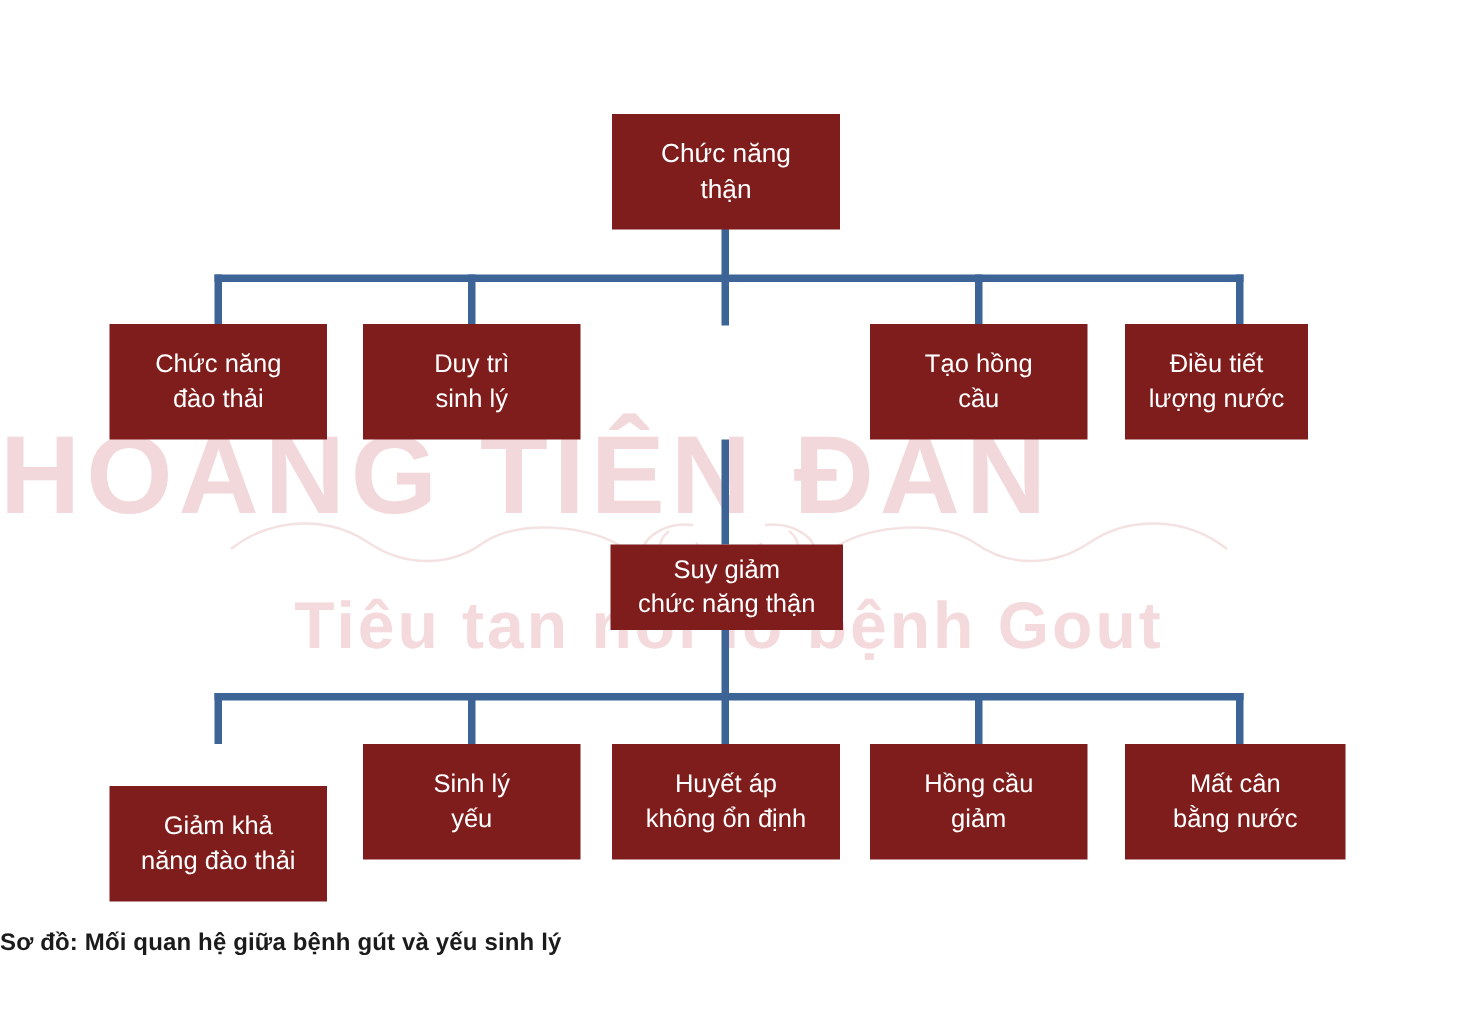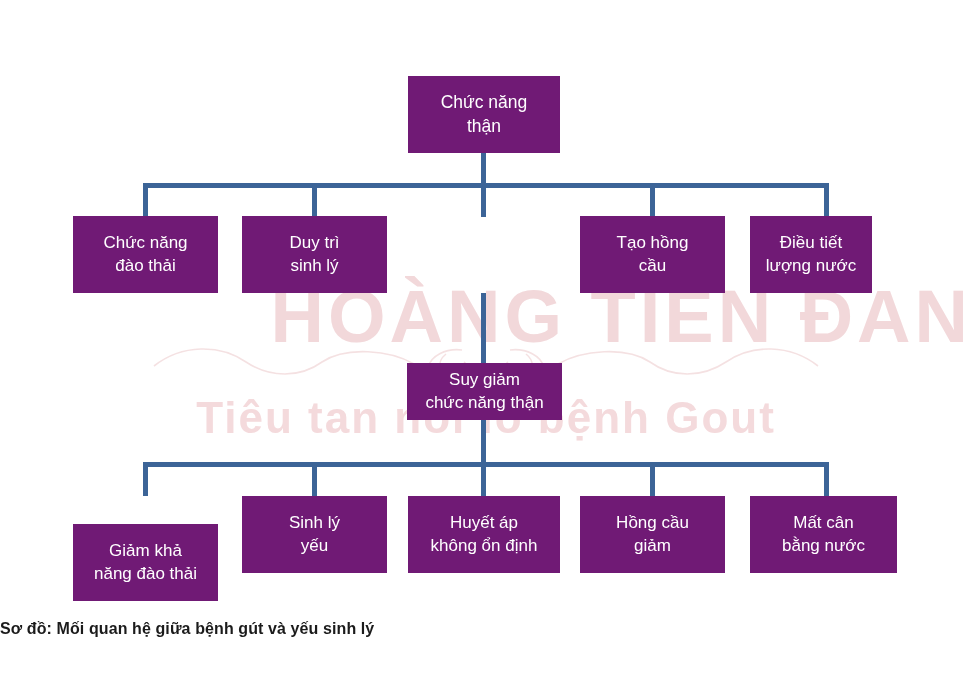--- a/index.html
+++ b/index.html
@@ -26,21 +26,21 @@
     width: 972px;
     height: 687px;
     pointer-events: none;
     z-index: 1;
   }
   .wm-brand {
     position: absolute;
     left: 0;
     top: 280px;
     width: 972px;
-    text-align: right;
+    text-align: left;
     font-family: "Liberation Sans", "DejaVu Sans", sans-serif;
     font-weight: 700;
     font-size: 74px;
     letter-spacing: 4px;
     line-height: 1;
     color: #f2d8da;
     white-space: nowrap;
   }
   .wm-tagline {
     position: absolute;
@@ -69,21 +69,21 @@
   .diagram {
     position: absolute;
     left: 0; top: 0;
     width: 972px;
     height: 687px;
     z-index: 3;
   }
   .node {
     position: absolute;
     box-sizing: border-box;
-    background: #701a75;
+    background: #7f1d1d;
     color: #ffffff;
     display: flex;
     align-items: center;
     justify-content: center;
     text-align: center;
     font-size: 17px;
     line-height: 1.32;
     font-weight: 400;
     padding: 2px 6px;
     white-space: pre-line;

